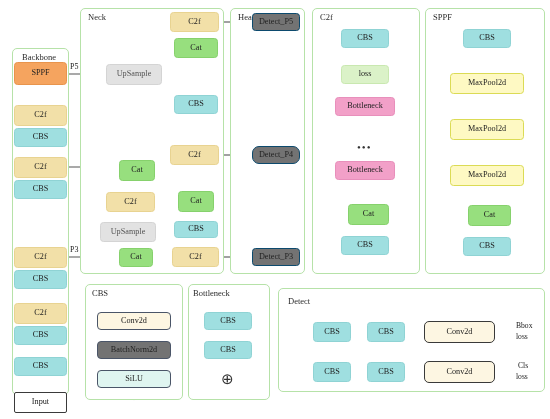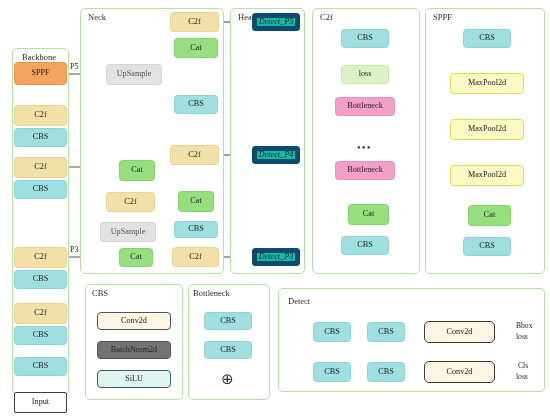--- a/index.html
+++ b/index.html
@@ -12,21 +12,21 @@
 
   .node{position:absolute;box-sizing:border-box;border-radius:3.5px;
         display:flex;align-items:center;justify-content:center;
         font-size:8.2px;color:#222;white-space:nowrap;text-align:center;line-height:1;}
 
   .n-cbs{background:#9fdfe0;border:1px solid #8fd3d4;}
   .n-c2f{background:#f2e0a8;border:1px solid #e8d391;}
   .n-cat{background:#97df7e;border:1px solid #86d16c;}
   .n-sppf{background:#f5a45f;border:1px solid #e8944c;}
   .n-ups{background:#e2e2e2;border:1px solid #d4d4d4;color:#555;}
-  .n-detect{background:#14b8a6;border:5px solid #0c4a6e;font-style:italic;}
+  .n-detect{background:#737373;border:1px solid #0c4a6e;}
   .n-split{background:#dbf2c8;border:1px solid #c9e8b0;}
   .n-bottleneck{background:#f2a0c8;border:1px solid #e88fbb;}
   .n-maxpool{background:#fef9c3;border:1px solid #dbdb55;}
   .n-conv2d{background:#fdf6e2;border:1px solid #4a5568;border-radius:4px;}
   .n-bn{background:#737373;border:1px solid #4a5568;border-radius:4px;}
   .n-silu{background:#dff5f0;border:1px solid #4a5568;border-radius:4px;}
   .n-input{background:#ffffff;border:1.2px solid #3a3a3a;border-radius:2px;}
   .n-conv2d-d{background:#fdf6e2;border:1px solid #3a3a3a;border-radius:5px;}
 
   .lbl{position:absolute;font-size:8px;color:#1a1a1a;white-space:nowrap;}
@@ -203,21 +203,21 @@
   <div class="node n-cat" style="left:178px;top:191px;width:36px;height:21px;">Cat</div>
   <div class="node n-ups" style="left:100px;top:222px;width:56px;height:20px;">UpSample</div>
   <div class="node n-cbs" style="left:174px;top:221px;width:44px;height:17px;">CBS</div>
   <div class="node n-cat" style="left:119px;top:248px;width:34px;height:19px;">Cat</div>
   <div class="node n-c2f" style="left:172px;top:247px;width:47px;height:20px;">C2f</div>
 
   <div class="panel" style="left:230px;top:8px;width:75px;height:266px;"></div>
   <div class="panel-title" style="left:238px;top:12px;">Head</div>
 
   <div class="node n-detect" style="left:252px;top:13px;width:48px;height:18px;">Detect_P5</div>
-  <div class="node n-detect" style="left:252px;top:146px;width:48px;height:18px;">Detect_P4</div>
+  <div class="node n-detect" style="left:252px;top:146px;width:48px;height:18px;border-radius:7px;">Detect_P4</div>
   <div class="node n-detect" style="left:252px;top:248px;width:48px;height:18px;">Detect_P3</div>
 
   <div class="panel" style="left:312px;top:8px;width:108px;height:266px;"></div>
   <div class="panel-title" style="left:320px;top:12px;">C2f</div>
 
   <div class="node n-cbs" style="left:341px;top:29px;width:48px;height:19px;">CBS</div>
   <div class="node n-split" style="left:341px;top:65px;width:48px;height:19px;">loss</div>
   <div class="node n-bottleneck" style="left:335px;top:97px;width:60px;height:19px;">Bottleneck</div>
   <div class="dots" style="left:357px;top:142px;">•••</div>
   <div class="node n-bottleneck" style="left:335px;top:161px;width:60px;height:19px;">Bottleneck</div>

